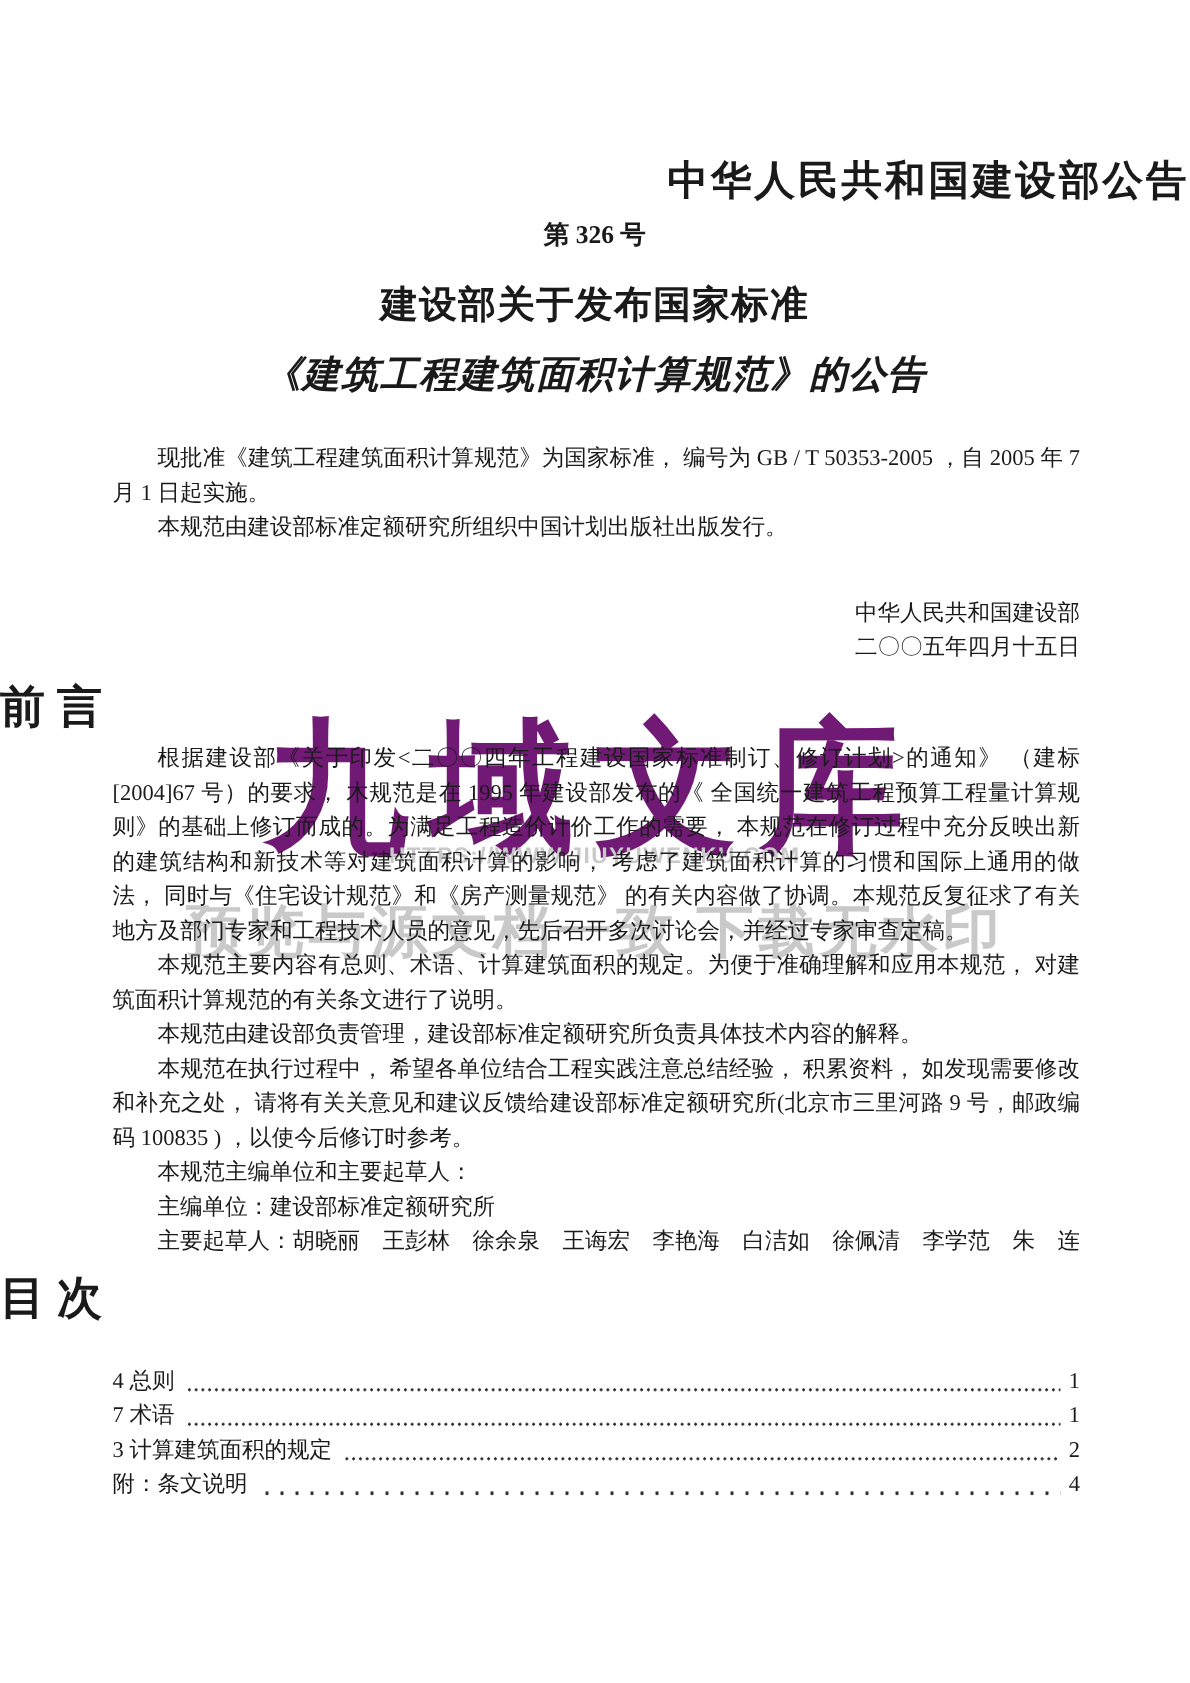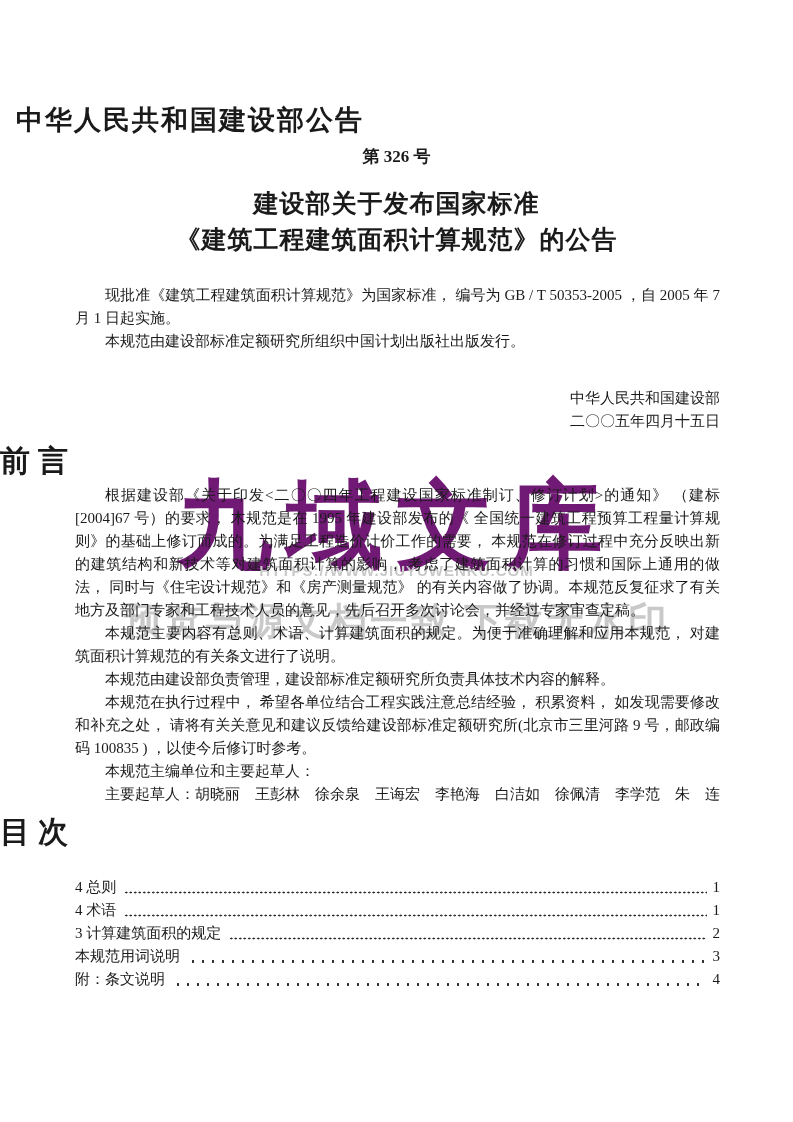--- a/index.html
+++ b/index.html
@@ -39,41 +39,40 @@
     top: 596px; left: 50%;
     transform: translateX(-50%);
     font-size: 38px; font-weight: bold;
     letter-spacing: 3px;
     white-space: nowrap;
     color: #c9c9c9;
   }
   
   .content { position: absolute; inset: 0; z-index: 1; padding-top: 103px; box-sizing: border-box; }
   .doc-title {
-    text-align: left;
+    text-align: right;
     font-size: 27px; font-weight: bold;
     letter-spacing: 2px;
     line-height: 34px;
     margin: 0;
-    padding-left: 16px;
   }
   .doc-number {
     text-align: center;
     font-size: 17px; font-weight: bold;
     line-height: 22px;
     margin-top: 9px;
   }
   .subject-line {
     text-align: center;
     font-size: 25px; font-weight: bold;
     letter-spacing: 1px;
     line-height: 32px;
   }
   .subject-line.first { margin-top: 20px; }
-  .subject-line.second { margin-top: 4px; }
+  .subject-line.second { margin-top: 15px; font-style: italic; }
   .body-block {
     margin: 0 73px 0 75px;
     font-size: 15px;
     line-height: 23px;
     text-align: justify;
   }
   .announcement-body { margin-top: 28px; }
   .body-block p { margin: 0; text-indent: 2em; }
   .signature {
     margin: 34px 73px 0 0;
@@ -141,45 +140,41 @@
     </div>
 
     <div class="section-title foreword-title">前言</div>
 
     <div class="body-block foreword-body">
       <p>根据建设部《关于印发&lt;二〇〇四年工程建设国家标准制订、修订计划&gt;的通知》 （建标[2004]67 号）的要求， 木规范是在 1995 年建设部发布的《 全国统一建筑工程预算工程量计算规则》的基础上修订而成的。为满足工程造价计价工作的需要， 本规范在修订过程中充分反映出新的建筑结构和新技术等对建筑面积计算的影响， 考虑了建筑面积计算的习惯和国际上通用的做法， 同时与《住宅设计规范》和《房产测量规范》 的有关内容做了协调。本规范反复征求了有关地方及部门专家和工程技术人员的意见，先后召开多次讨论会，并经过专家审查定稿。</p>
       <p>本规范主要内容有总则、术语、计算建筑面积的规定。为便于准确理解和应用本规范， 对建筑面积计算规范的有关条文进行了说明。</p>
       <p>本规范由建设部负责管理，建设部标准定额研究所负责具体技术内容的解释。</p>
       <p>本规范在执行过程中， 希望各单位结合工程实践注意总结经验， 积累资料， 如发现需要修改和补充之处， 请将有关关意见和建议反馈给建设部标准定额研究所(北京市三里河路 9 号，邮政编码 100835 ) ，以使今后修订时参考。</p>
       <p>本规范主编单位和主要起草人：</p>
+      <p>主编单位：建设部标准定额研究所</p>
       <p>主要起草人：胡晓丽　王彭林　徐余泉　王诲宏　李艳海　白洁如　徐佩清　李学范　朱　连</p>
     </div>
 
     <div class="section-title toc-title">目次</div>
 
     <div class="toc">
       <div class="toc-row">
         <span class="toc-label">4  总则</span>
         <span class="leader fine"></span>
         <span class="toc-page">1</span>
       </div>
       <div class="toc-row">
-        <span class="toc-label">4  术语</span>
+        <span class="toc-label">7  术语</span>
         <span class="leader fine"></span>
         <span class="toc-page">1</span>
       </div>
       <div class="toc-row">
         <span class="toc-label">3  计算建筑面积的规定</span>
         <span class="leader fine"></span>
         <span class="toc-page">2</span>
-      </div>
-      <div class="toc-row">
-        <span class="toc-label">本规范用词说明</span>
-        <span class="leader spaced"></span>
-        <span class="toc-page">3</span>
       </div>
       <div class="toc-row">
         <span class="toc-label">附：条文说明</span>
         <span class="leader spaced"></span>
         <span class="toc-page">4</span>
       </div>
     </div>
 
   </div>
 </div>

